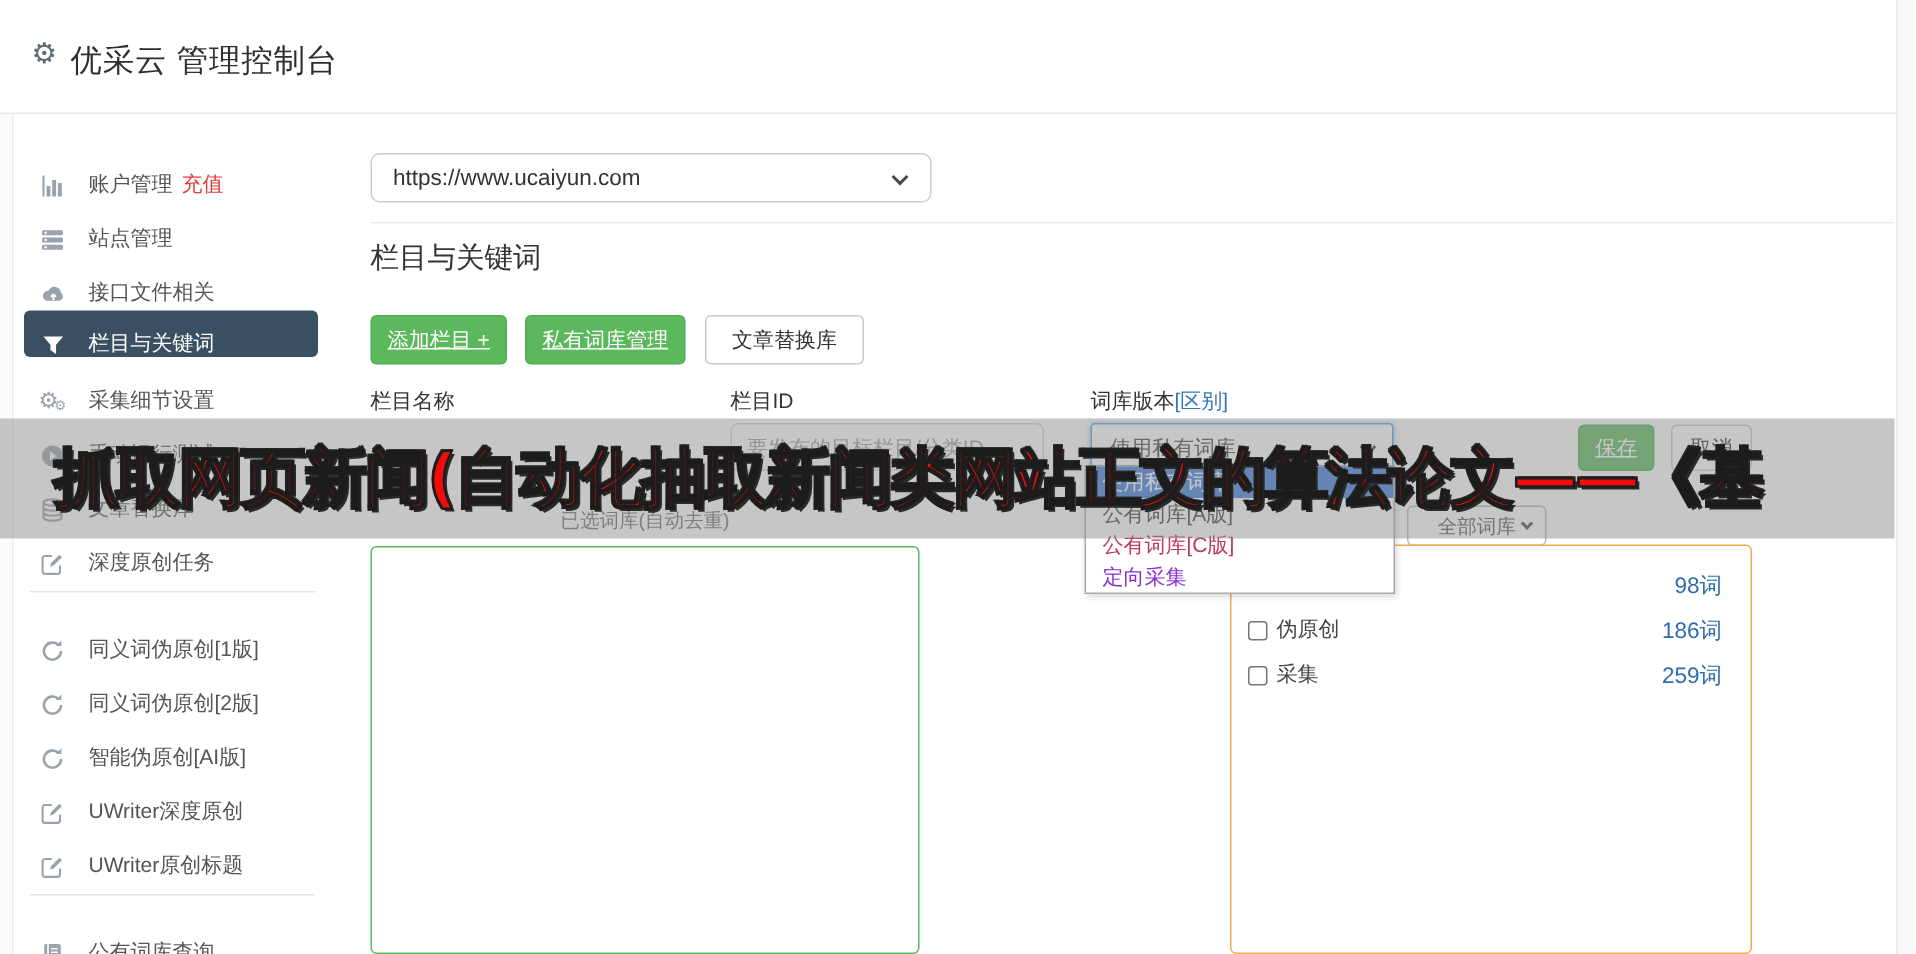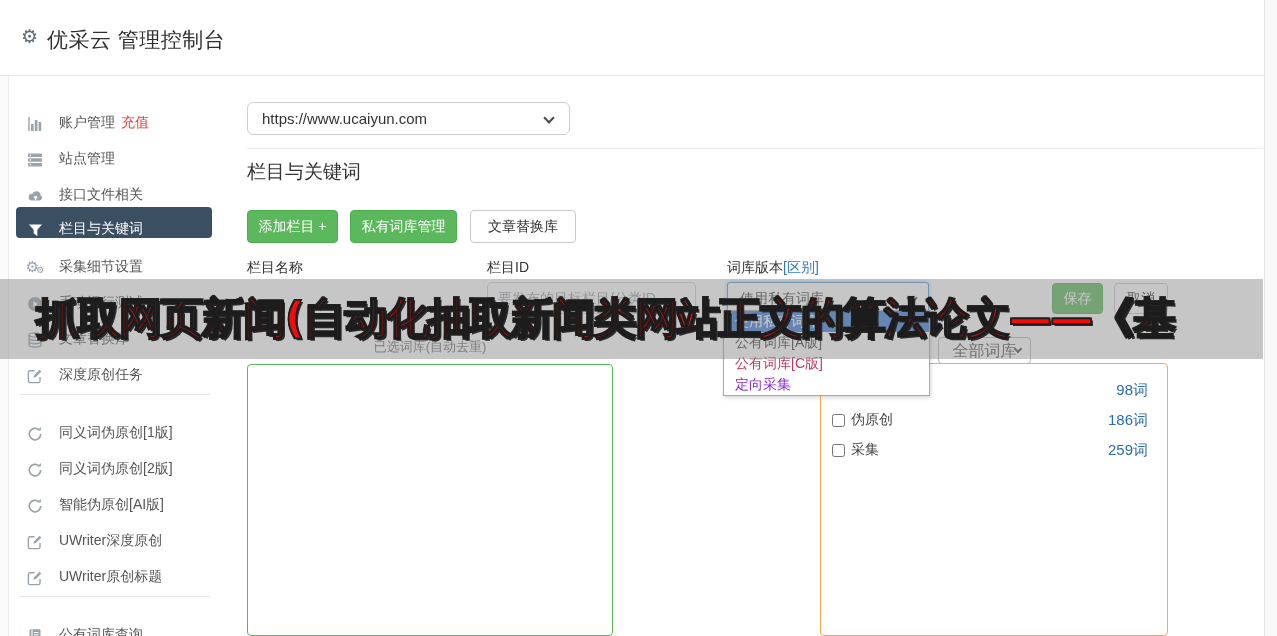--- a/index.html
+++ b/index.html
@@ -20,27 +20,27 @@
   .sidebar { position:absolute; left:25px; top:96px; width:195px; }
   .side-item { display:flex; align-items:flex-end; height:36px; color:#555; font-size:14px; cursor:pointer; }
   .side-item .sic { width:20px; margin-right:14px; display:flex; justify-content:center; align-items:center; color:#9aa3ab; font-size:15px; }
   .side-item svg { display:block; }
   .side-item.active { background:#3b4f63; border-radius:4px; color:#fff; height:31px; margin:2.5px 0; padding-left:9px; margin-left:-9px; width:196px; }
   .side-item.active .sic { color:#fff; }
   .badge-red { color:#e43b3b; margin-left:6px; }
   .side-divider { border:none; border-top:1px solid #e5e5e5; margin:10px 0 11px -5px; width:190px; }
 
   
-  .site-select { position:absolute; left:247px; top:102px; width:323px; height:33px; border:1px solid #c9cfd4; border-radius:6px; background:#fff; font-size:15px; color:#333; line-height:31px; padding-left:14px; cursor:pointer; }
+  .site-select { position:absolute; left:247px; top:102px; width:374px; height:33px; border:1px solid #c9cfd4; border-radius:6px; background:#fff; font-size:15px; color:#333; line-height:31px; padding-left:14px; cursor:pointer; }
   .chev { position:absolute; width:8px; height:8px; border-right:2px solid #4a4a4a; border-bottom:2px solid #4a4a4a; transform:rotate(45deg); }
   .hr-main { position:absolute; left:247px; top:148px; width:1016px; border:none; border-top:1px solid #ebebeb; }
   .page-title { position:absolute; left:247px; top:159px; font-size:19px; font-weight:400; color:#333; }
 
   .btn { position:absolute; top:210px; height:33px; border-radius:4px; font-size:14px; text-align:center; line-height:31px; cursor:pointer; }
-  .btn-green { background:#5cb85c; border:1px solid #4cae4c; color:#fff; }
+  .btn-green { background:#5cb85c; border:1px solid #4cae4c; color:#fff;text-decoration:underline; }
   .btn-white { background:#fff; border:1px solid #c9c9c9; color:#333; }
 
   .field-label { position:absolute; top:259px; font-size:14px; color:#333; }
   .link-blue { color:#337ab7; cursor:pointer; }
   .tinput { position:absolute; top:282px; height:32px; width:209px; border:1px solid #ced4d9; border-radius:5px; font-size:14px; color:#333; padding:0 10px; font-family:"Liberation Sans","DejaVu Sans",sans-serif; }
   .tinput::placeholder { color:#9aa0a6; opacity:1; }
 
   .ver-select { position:absolute; left:727px; top:282px; width:202px; height:32px; border:1px solid #5b9dd9; box-shadow:0 0 4px rgba(82,148,226,.55); border-radius:3px; background:#fff; font-size:14px; color:#444; line-height:30px; padding-left:12px; cursor:pointer; }
 
   .btn-form { position:absolute; top:283px; height:31px; line-height:29px; }
@@ -48,21 +48,21 @@
   
   .dd-panel { position:absolute; left:723px; top:310px; width:207px; background:#fff; border:1px solid #a9a9a9; z-index:10; box-shadow:1px 2px 4px rgba(0,0,0,.15); }
   .dd-opt { height:21px; line-height:21px; font-size:14px; padding-left:11px; cursor:pointer; white-space:nowrap; }
   .dd-opt.hl { background:#3d7edb; color:#fff !important; }
 
   
   .sel-label { position:absolute; left:247px; top:338px; width:366px; text-align:center; font-size:13px; color:#6f6f6f; }
   .green-box { position:absolute; left:247px; top:364px; width:366px; height:272px; border:1px solid #5cb85c; border-radius:4px; background:#fff; }
 
   
-  .all-select { position:absolute; left:938px; top:337px; width:93px; height:27px; border:1px solid #b9b9b9; border-radius:4px; background:#fff; font-size:16px; color:#555; line-height:25px; text-align:center; cursor:pointer; }
+  .all-select { position:absolute; left:938px; top:337px; width:93px; height:27px; border:1px solid #b9b9b9; border-radius:4px; background:#fff; font-size:13px; color:#555; line-height:25px; text-align:center; cursor:pointer; }
   .orange-box { position:absolute; left:820px; top:363px; width:348px; height:273px; border:1px solid #f0ad4e; border-radius:4px; background:#fff; }
   .word-row { position:absolute; left:832px; width:324px; height:24px; display:flex; align-items:center; }
   .word-row input[type=checkbox] { width:13px; height:13px; margin-right:6px; accent-color:#fff; }
   .word-row .wlabel { font-size:14px; color:#444; }
   .word-row .wcount { position:absolute; right:8px; font-size:15px; color:#2c6cae; }
 
   
   .overlay { position:absolute; left:0; top:279px; width:1263px; height:80px; background:rgba(142,142,142,.5); z-index:30; pointer-events:none; }
   .overlay-text { position:absolute; left:36px; top:50%; transform:translateY(-50%); white-space:nowrap; font-size:43px; font-weight:bold; letter-spacing:-1.5px; color:#f20d0d; font-family:"DejaVu Sans",sans-serif; -webkit-text-stroke:1.5px #1c1c1c; text-shadow:2px 2px 0 #2a2a2a,-1px 1px 0 #2a2a2a,1px -1px 0 #2a2a2a,-1px -1px 0 #2a2a2a; }
 </style>

